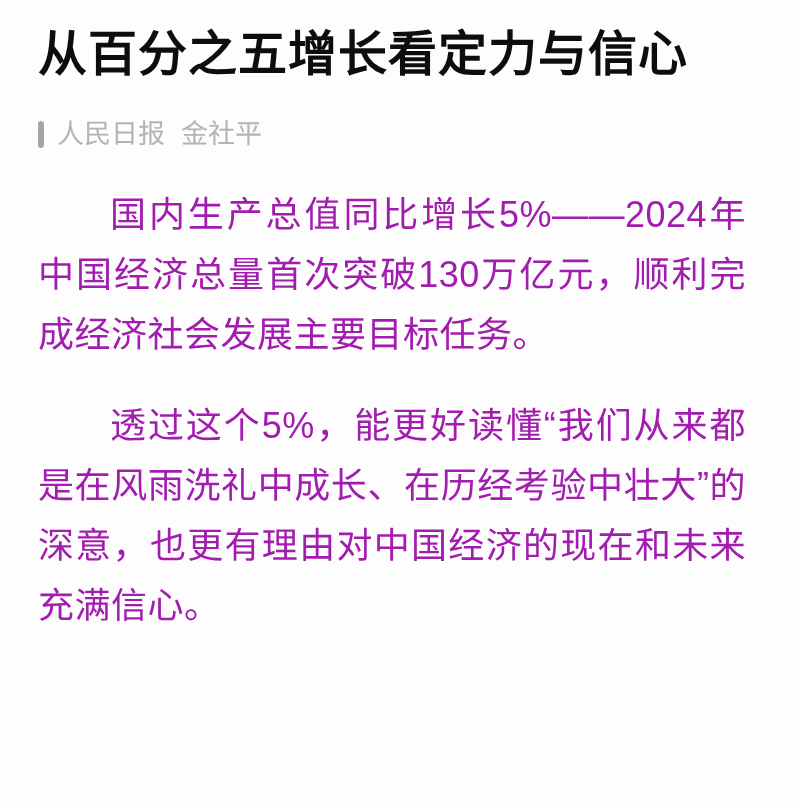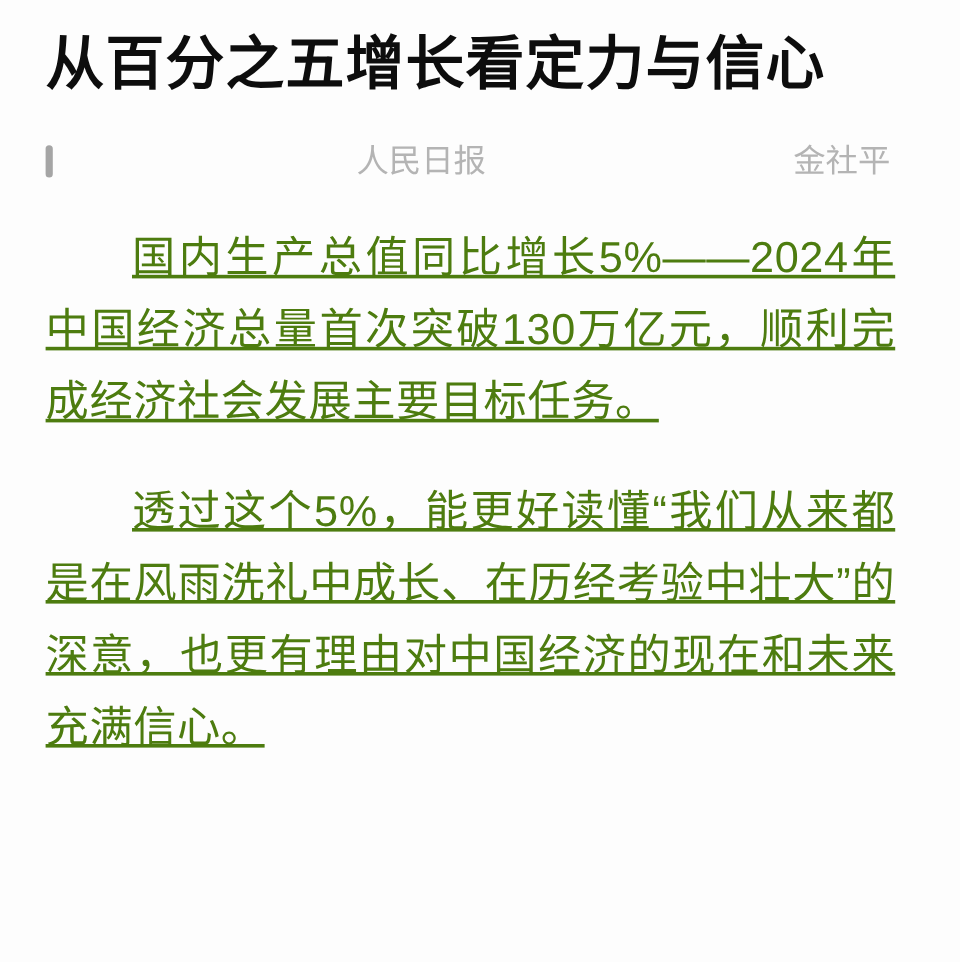--- a/index.html
+++ b/index.html
@@ -27,41 +27,39 @@
     letter-spacing: 1px;
   }
   .byline {
     margin-top: 38px;
     display: flex;
     align-items: center;
     font-size: 27px;
     line-height: 27px;
     color: #b4b4b4;
     font-weight: 400;
-    justify-content: space-between;
   }
   .byline-bar {
     flex: 0 0 auto;
     width: 6px;
     height: 27px;
     background: #a5a5a5;
     border-radius: 3px;
     margin-right: 13px;
   }
   .byline-source { margin-right: 16px; }
   .byline-author { margin-right: 4px; }
   .body p {
     margin: 31px 0 0 0;
     font-size: 36px;
     line-height: 60px;
-    color: #4d7c0f;
+    color: #a21caf;
     text-indent: 2em;
     text-align: justify;
     letter-spacing: 0.5px;
-    text-decoration: underline;
   }
   .body p:first-child { margin-top: 37px; }
 </style>
 </head>
 <body>
 
 <div class="page">
 
   <h1 class="title">从百分之五增长看定力与信心</h1>
 

